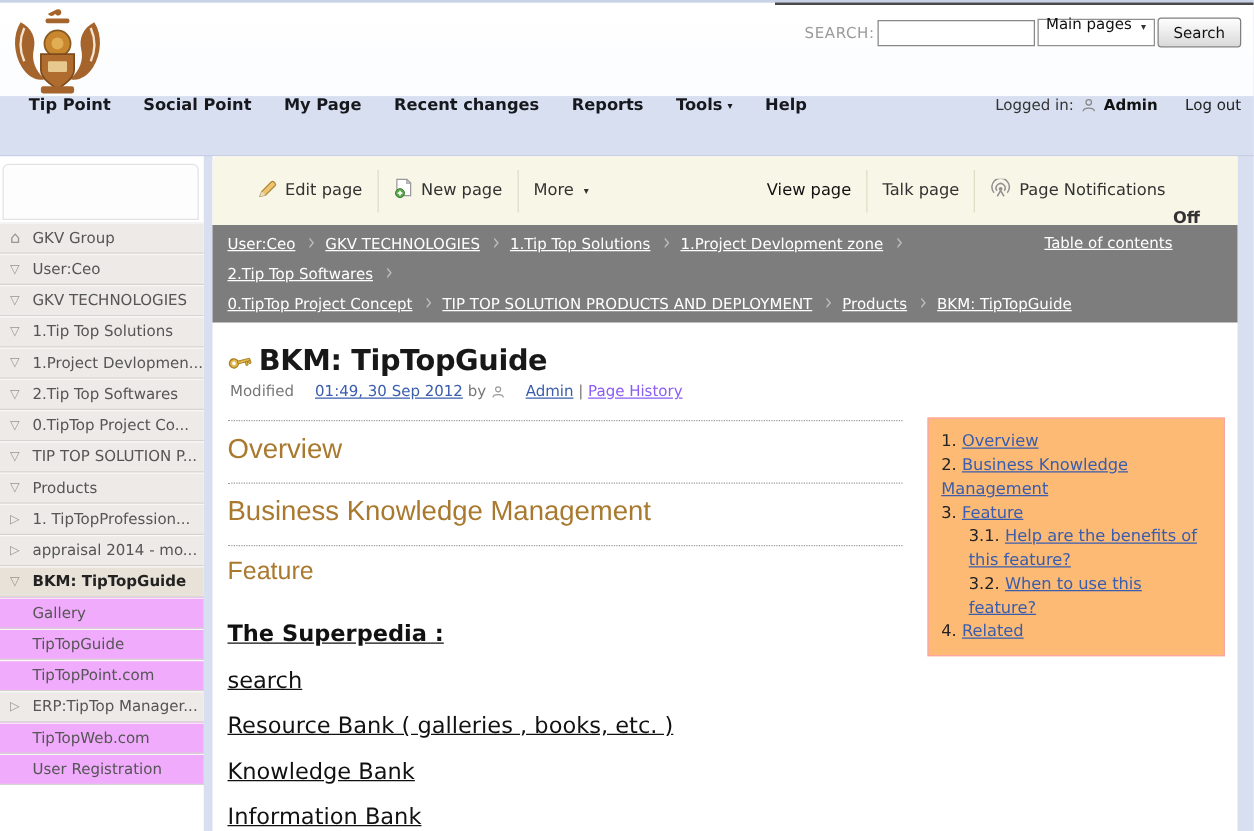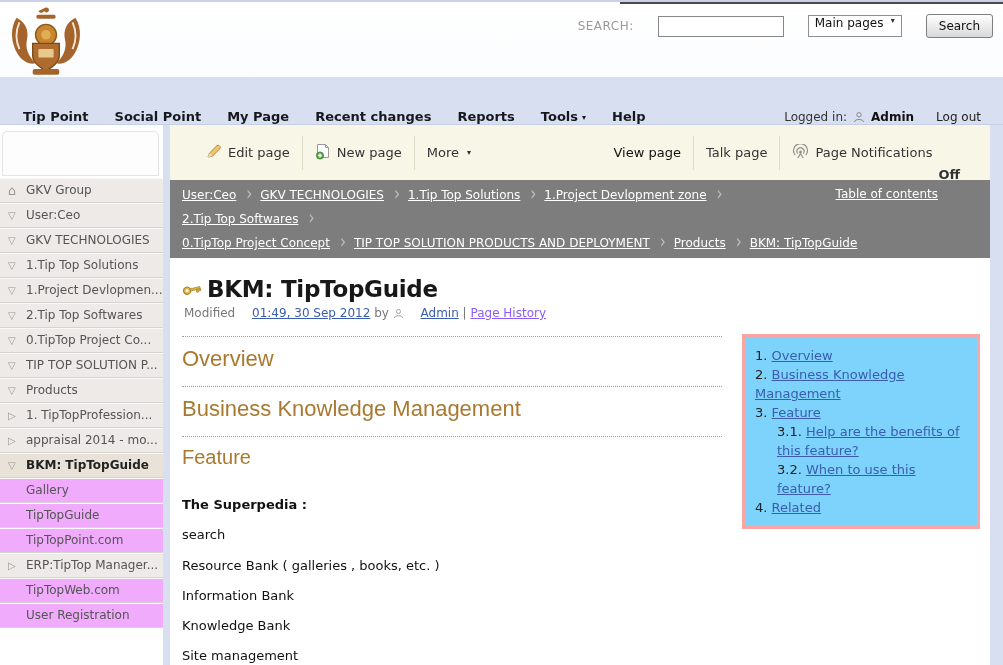--- a/index.html
+++ b/index.html
@@ -14,55 +14,55 @@
   
   .header {
     position:absolute; left:0; top:0; width:1003px; height:77px;
     background:linear-gradient(#ffffff, #fbfcfe);
     border-top:2px solid #c9d3e8;
   }
   .top-artifact { position:absolute; left:620px; top:0; width:383px; height:2px; background:#4a4a4a; }
   .logo { position:absolute; left:8px; top:3px; width:76px; height:71px; }
   .search-zone {
     position:absolute; right:10px; top:12px;
-    display:flex; align-items:center; gap:24px;
+    display:flex; align-items:center; gap:2px;
     font-size:12px;
   }
   .search-label { color:#9a9a9a; letter-spacing:.5px; font-size:12px; }
   .search-input {
     width:126px; height:21px; border:1px solid #878787; background:#fff;
     font-family:"DejaVu Sans", sans-serif; font-size:12px; padding:0 4px;
   }
   .scope-select {
     width:94px; height:22px; border:1px solid #8f8f8f; background:#fff;
-    display:flex; align-items:flex-start; justify-content:space-between;
-    padding:0 6px; font-size:12px; color:#111; cursor:default;
+    display:flex; align-items:flex-end; justify-content:space-between;
+    padding:10px 6px; font-size:12px; color:#111; cursor:default;
   }
   .scope-caret { font-size:8px; color:#333; }
   .search-btn {
     height:24px; padding:0 12px;
     border:1px solid #7f7f7f; border-radius:3px;
     background:linear-gradient(#fefefe, #d9d9d9);
     font-family:"DejaVu Sans", sans-serif; font-size:12px; color:#111;
   }
   
   .navbar {
     position:absolute; left:0; top:77px; width:1003px; height:48px;
     background:#d8dff0; border-bottom:1px solid #c6cfe4;
-    display:flex; align-items:flex-end;
+    display:flex; align-items:flex-start;
   }
   .nav-items { display:flex; align-items:center; padding-left:10px; }
   .nav-item {
     font-size:13px; font-weight:bold; color:#16181d;
     padding:0 13px; cursor:pointer; white-space:nowrap;
   }
   .nav-caret { font-size:8px; margin-left:4px; vertical-align:1px; }
   .nav-right {
     margin-left:auto; display:flex; align-items:center; gap:6px;
-    padding-right:22px; font-size:12px; color:#333;
+    padding-right:10px; font-size:12px; color:#333;
   }
   .nav-user { font-weight:bold; color:#111; }
   .nav-logout { margin-left:16px; color:#222; cursor:pointer; }
   .person-icon svg { vertical-align:-2px; }
   
   .sidebar { position:absolute; left:0; top:125px; width:163px; bottom:0; background:#fff; }
   .sidebar-topbox {
     position:absolute; left:2px; top:6px; width:157px; height:45px;
     background:#fdfdfd; border:1px solid #e3e3e3; border-radius:5px 5px 0 0;
   }
@@ -104,36 +104,36 @@
   
   .content { padding:12px 8px 0 12px; }
   .title-row { display:flex; align-items:center; gap:5px; margin:6px 0 4px 0; }
   .page-title { font-size:23px; font-weight:bold; color:#181818; letter-spacing:-.3px; }
   .key-icon svg { display:block; }
   .meta { font-size:12px; color:#777; margin:2px 0 0 2px; }
   .meta a, .meta .link-blue { color:#3a5dae; text-decoration:underline; cursor:pointer;margin-left:13px; }
   .meta .link-gray { color:#8b5cf6; text-decoration:underline; cursor:pointer; }
   .toc-box {
     float:right; width:238px; margin:14px 2px 12px 20px;
-    border:3px solid #fca5a5; background:#7dd3fc; padding:9px 10px;
+    border:1px solid #fca5a5; background:#fdba74; padding:9px 10px;
     font-size:13px; line-height:19px;
   }
   .toc-item { color:#222; }
   .toc-item.sub { padding-left:22px; }
   .toc-item .toc-a { color:#3a5dae; text-decoration:underline; cursor:pointer; }
   .h-block {
     display:flow-root;
     border-top:1px dotted #9c9c9c;
     padding:9px 0 14px 0;
     color:#a9792f; font-family:"Liberation Sans", sans-serif; font-weight:400;
   }
   .h-block.first { margin-top:16px; }
   .h-size-l { font-size:22px; }
   .h-size-m { font-size:20px; }
-  .content p { font-size:13px; line-height:1.25; margin:14px 0; color:#111; }
+  .content p { font-size:18px; line-height:1.25; margin:14px 0; color:#111;text-decoration:underline; }
   .superpedia { font-weight:bold; color:#000; }
 </style>
 </head>
 <body>
 
 <div class="header">
   <div class="top-artifact"></div>
   <div class="logo">
     <svg width="76" height="71" viewBox="0 0 80 74">
       <path d="M38 3 c3 -2 6 0 5 3 c-1 2 -4 2 -5 0 c-2 3 -5 2 -6 0 z" fill="#a5642c"></path>
@@ -359,18 +359,18 @@
       <div class="toc-item"><span>4.</span> <span class="toc-a">Related</span></div>
     </div>
 
     <div class="h-block h-size-l first">Overview</div>
     <div class="h-block h-size-l">Business Knowledge Management</div>
     <div class="h-block h-size-m">Feature</div>
 
     <p class="superpedia">The Superpedia :</p>
     <p>search</p>
     <p>Resource Bank ( galleries , books, etc. )</p>
+    <p>Knowledge Bank</p>
     <p>Information Bank</p>
-    <p>Knowledge Bank</p>
     <p>Site management</p>
 
   </div>
 </div>
 
 </body></html>

